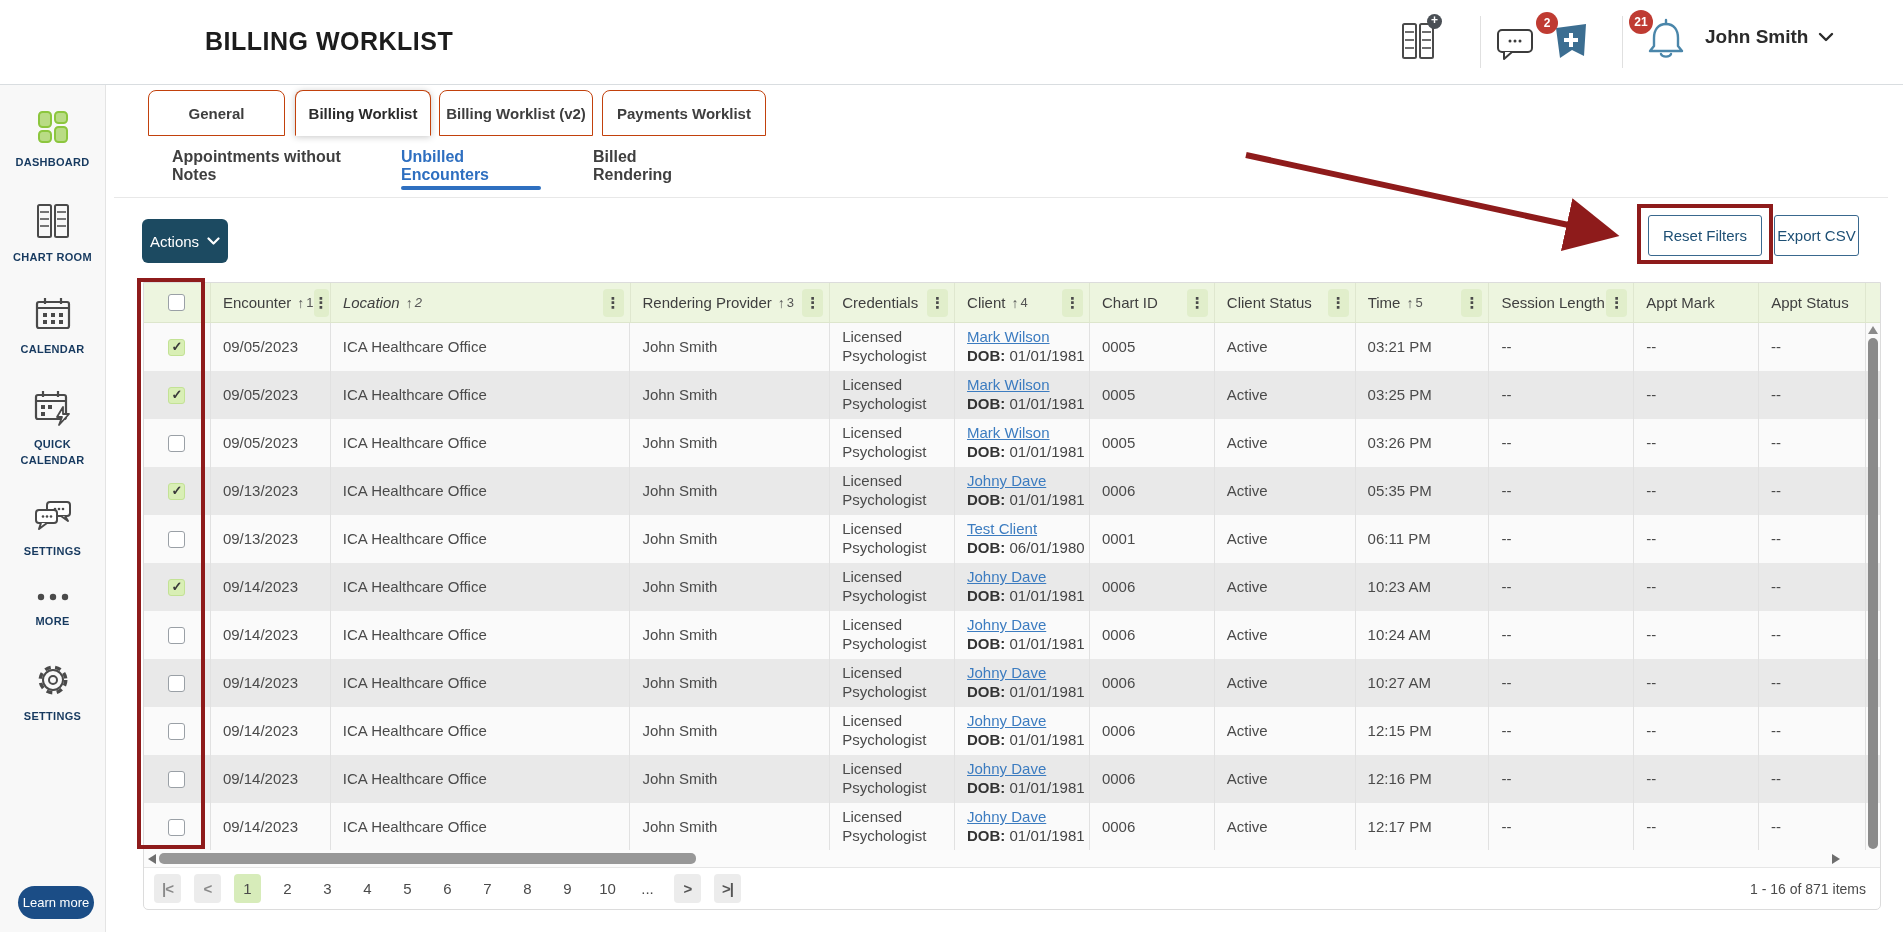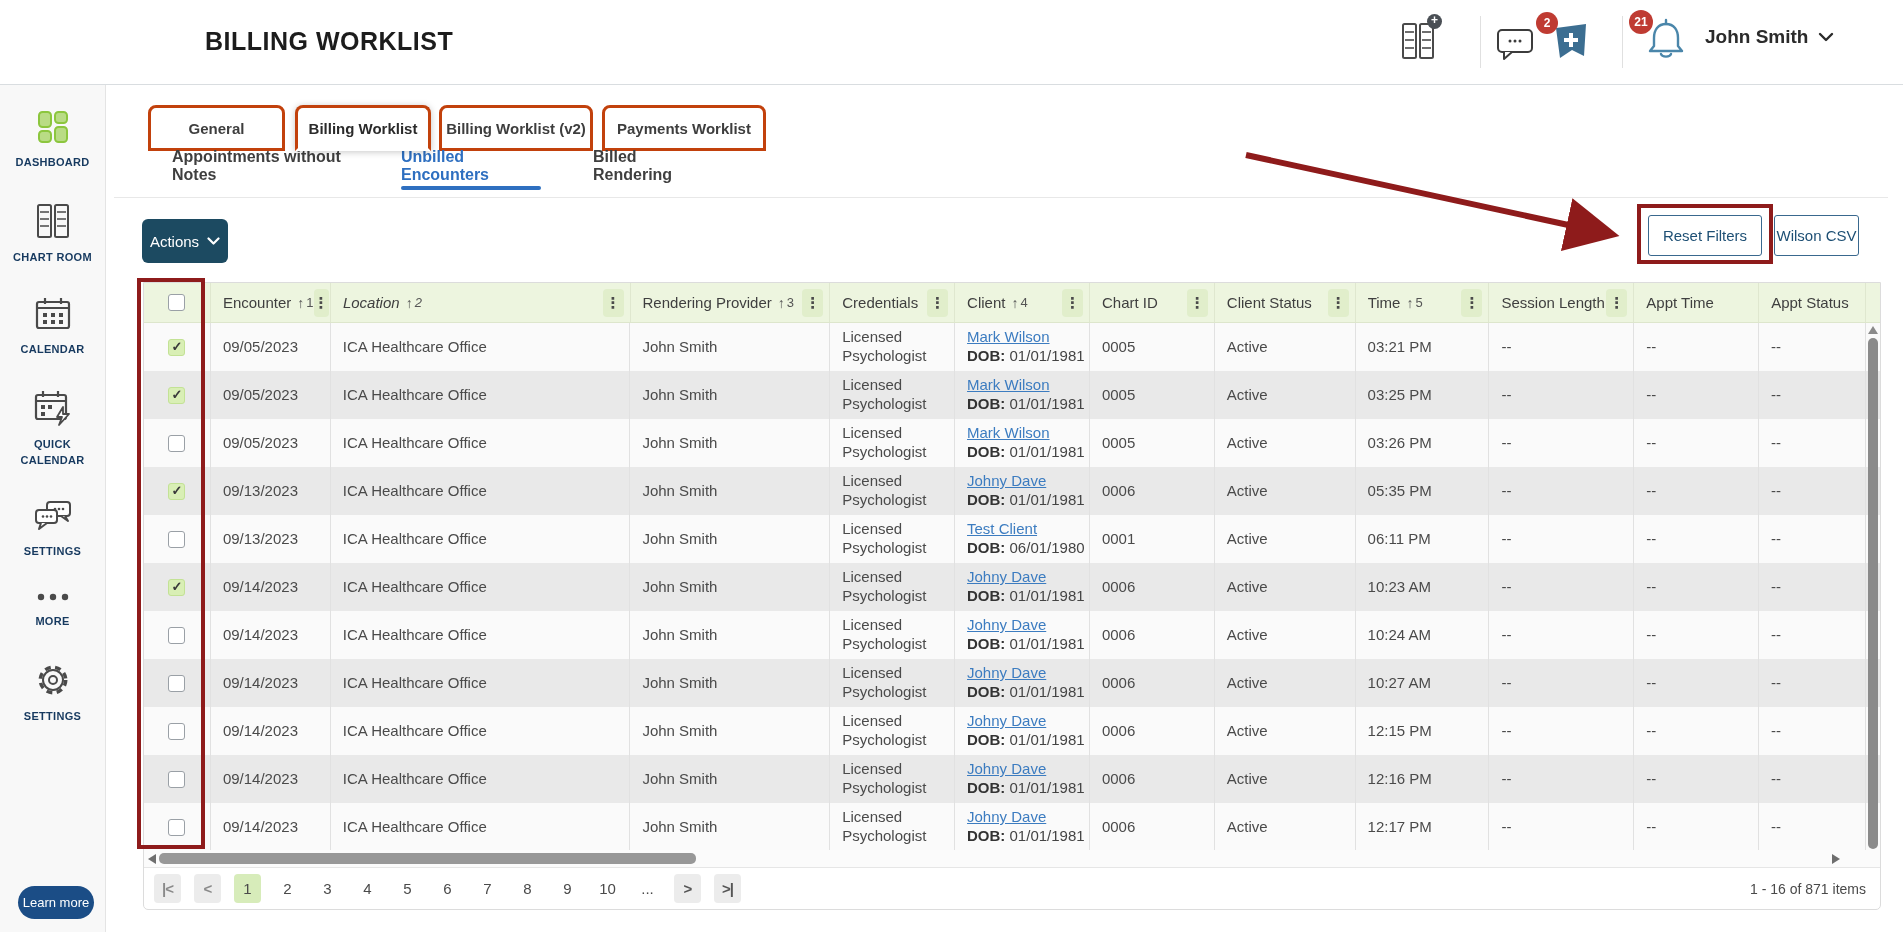--- a/index.html
+++ b/index.html
@@ -36,21 +36,21 @@
              border-right:1px solid #e4e4e4; display:flex; flex-direction:column; align-items:center;
              padding-top:24px; z-index:5; }
   .side-item { display:flex; flex-direction:column; align-items:center; margin-bottom:31px; cursor:pointer; width:100%; }
   .side-item .lbl { margin-top:6px; font-size:11px; font-weight:bold; color:#16395f; text-align:center;
                     letter-spacing:.3px; line-height:1.5; }
   .learn-more { position:absolute; left:18px; top:886px; width:76px; height:33px; background:#1b4d86;
                 color:#fff; border:none; border-radius:17px; font-size:13px; font-family:"Liberation Sans",sans-serif;
                 cursor:pointer; z-index:9; }
   
   .content { position:absolute; left:106px; top:85px; width:1797px; height:847px; background:#fff; }
-  .tab { position:absolute; top:20px; height:46px; background:#fff; border:3px solid #c2410c;
+  .tab { position:absolute; top:5px; height:46px; background:#fff; border:1px solid #c2410c;
          border-radius:8px 8px 0 0; display:flex; align-items:center; justify-content:center;
          font-size:15px; font-weight:bold; color:#3e3e3e; cursor:pointer; }
   .tab.active { box-shadow:0 1px 7px rgba(0,0,0,.22); border-bottom-color:#fff; z-index:3; color:#2b2b2b; }
   .subtab { position:absolute; top:66px; height:30px; display:flex; align-items:center; justify-content:center;
             font-size:16px; font-weight:bold; color:#3f3f3f; cursor:pointer; }
   .subtab.active { color:#2e6fc0; }
   .subtab-underline { position:absolute; top:101px; height:4px; background:#2e6fc0; border-radius:2px; }
   .subtab-divider { position:absolute; top:112px; left:8px; width:1774px; height:1px; background:#e8e8e8; }
   .actions-btn { position:absolute; left:36px; top:134px; width:86px; height:44px; background:#1c4a61;
                  border:none; border-radius:6px; color:#fff; font-size:15px; font-family:"Liberation Sans",sans-serif;
@@ -273,21 +273,21 @@
   <div class="subtab-divider"></div>
 
   <button class="actions-btn">
     <span>Actions</span>
     <svg width="13" height="8" viewBox="0 0 13 8">
         <polyline points="1.5,1.5 6.5,6.5 11.5,1.5" fill="none" stroke="#fff" stroke-width="2.2" stroke-linecap="round" stroke-linejoin="round"></polyline>
       </svg>
   </button>
 
   <button class="outline-btn" style="left:1542px; width:114px;">Reset Filters</button>
-  <button class="outline-btn" style="left:1668px; width:85px;">Wilson CSV</button>
+  <button class="outline-btn" style="left:1668px; width:85px;">Export CSV</button>
 
   <svg class="anno" style="left:1130px; top:58px; width:400px; height:110px;">
     <defs>
         <marker id="ah" markerWidth="9" markerHeight="9" refX="5" refY="4.5" orient="auto">
           <path d="M0,0 L9,4.5 L0,9 Z" fill="#8e1b1b"></path>
         </marker>
       </defs>
     <line x1="10" y1="12" x2="360" y2="88" stroke="#8e1b1b" stroke-width="6" marker-end="url(#ah)"></line>
   </svg>
   <div class="anno anno-box" style="left:1531px; top:119px; width:136px; height:60px;"></div>
@@ -333,21 +333,21 @@
         <div class="g-hcell" style="width: 134px;">
           <span>Time</span>
           <span class="sort">↑<span style="font-size:13px;">5</span></span>
           <span class="menu-btn">⋮</span>
         </div>
         <div class="g-hcell" style="width: 145px;">
           <span>Session Length</span>
           <span class="menu-btn">⋮</span>
         </div>
         <div class="g-hcell" style="width: 125px;">
-          <span>Appt Time</span>
+          <span>Appt Mark</span>
         </div>
         <div class="g-hcell" style="width: 107px;">
           <span>Appt Status</span>
         </div>
         <div class="g-hcell" style="width: 14px; padding: 0px;"></div>
       </div>
     <div class="g-body" id="gbody">
         <div class="g-row odd">
           <div class="g-cell sel-col" style="width:67px">
             <span class="cbox checked">✓</span>

